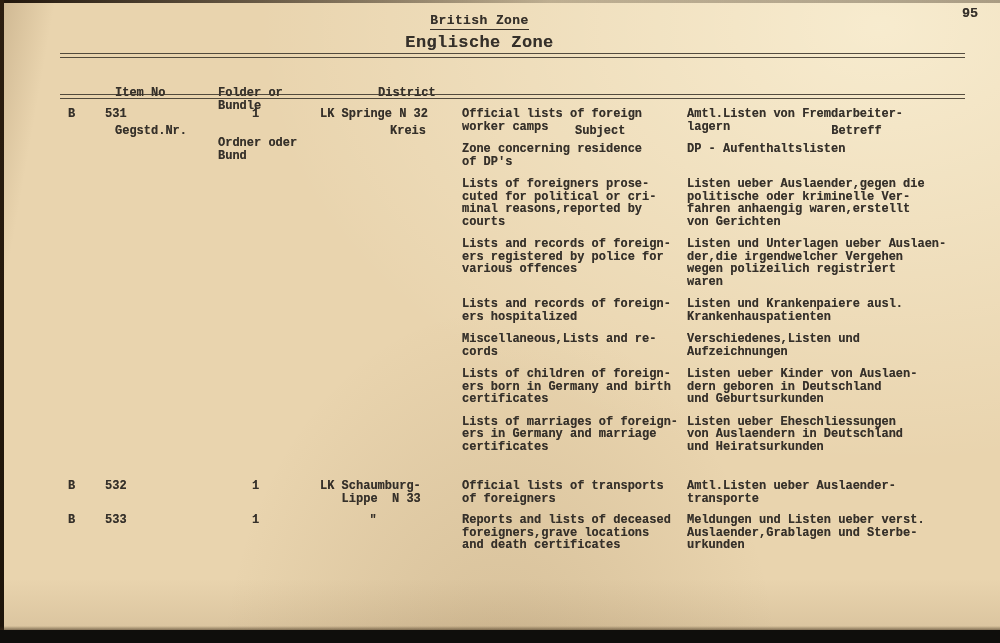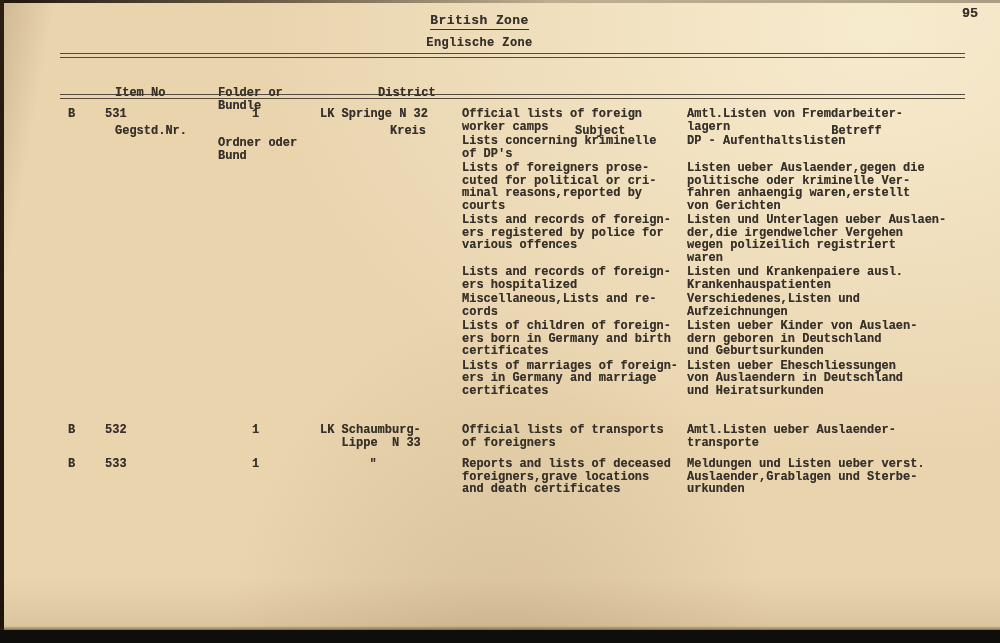--- a/index.html
+++ b/index.html
@@ -28,21 +28,21 @@
     background:linear-gradient(180deg,#2c1e10,#1d140a);
     box-shadow:6px 0 12px -4px rgba(90,60,30,0.35);}
   .edge-bottom{position:absolute;left:0;right:0;bottom:0;height:13px;background:#0f0e0c;}
   .edge-bottom-fade{position:absolute;left:0;right:0;bottom:13px;height:4px;
     background:linear-gradient(0deg,rgba(60,45,25,0.55),rgba(60,45,25,0));}
   
   .page-number{position:absolute;top:8px;left:962px;font-size:13.5px;}
   .title-block{position:absolute;top:11px;left:12px;width:935px;text-align:center;}
   .doc-title{display:inline-block;font-size:13px;letter-spacing:0.4px;
     border-bottom:1.5px solid #3a332b;padding-bottom:1px;}
-  .doc-subtitle{margin-top:7px;font-size:12px;letter-spacing:0.4px;}
+  .doc-subtitle{margin-top:7px;font-size:17px;letter-spacing:0.4px;}
   
   .rule{position:absolute;left:60px;width:905px;height:3px;
     border-top:1.6px solid #3e372d;border-bottom:1.6px solid #3e372d;opacity:0.88;}
   .rule-1{top:53px;}
   .rule-2{top:94px;}
   
   .col-headers{position:absolute;top:62px;left:60px;width:905px;
     display:grid;grid-template-columns:38px 112px 110px 142px 225px 1fr;}
   .hline{display:block;min-height:12.5px;}
   .hc-item .hline{padding-left:17px;}
@@ -54,21 +54,21 @@
   
   .tbody{position:absolute;top:108px;left:60px;width:905px;}
   .row{display:grid;grid-template-columns:38px 112px 110px 142px 1fr;align-items:start;}
   .row-532{margin-top:27px;}
   .row-533{margin-top:9px;}
   .cell-series{padding-left:8px;}
   .cell-item{padding-left:7px;}
   .cell-folder{padding-left:42px;}
   .cell-district{padding-right:10px;}
   .cell-district.ditto{text-align:center;padding-right:36px;}
-  .entries{display:flex;flex-direction:column;gap:2px;}
+  .entries{display:flex;flex-direction:column;gap:10px;}
   .entry{display:grid;grid-template-columns:225px 1fr;}
   .entry .betreff{padding-right:4px;}
 </style>
 </head>
 <body>
 
 <div class="page">
 
   <div class="edge-top"></div>
   <div class="edge-left"></div>
@@ -110,21 +110,21 @@
 
   <div class="rule rule-2"></div>
 
   <div class="tbody txt"><div class="row row-531">
     <div class="cell-series">B</div>
     <div class="cell-item">531</div>
     <div class="cell-folder">1</div>
     <div class="cell-district">LK Springe N 32</div>
     <div class="entries"><div class="entry"><div class="subject">Official lists of foreign
 worker camps</div><div class="betreff">Amtl.Listen von Fremdarbeiter-
-lagern</div></div><div class="entry"><div class="subject">Lists concerning kriminelle
+lagern</div></div><div class="entry"><div class="subject">Zone concerning residence
 of DP's</div><div class="betreff">DP - Aufenthaltslisten</div></div><div class="entry"><div class="subject">Lists of foreigners prose-
 cuted for political or cri-
 minal reasons,reported by
 courts</div><div class="betreff">Listen ueber Auslaender,gegen die
 politische oder kriminelle Ver-
 fahren anhaengig waren,erstellt
 von Gerichten</div></div><div class="entry"><div class="subject">Lists and records of foreign-
 ers registered by police for
 various offences</div><div class="betreff">Listen und Unterlagen ueber Auslaen-
 der,die irgendwelcher Vergehen

